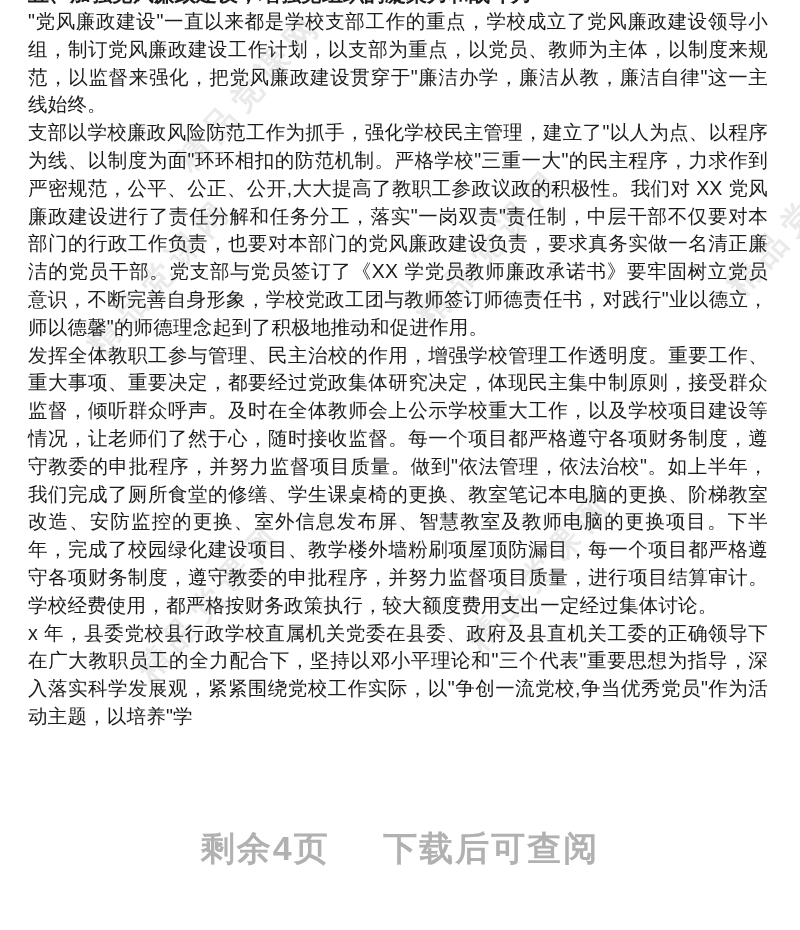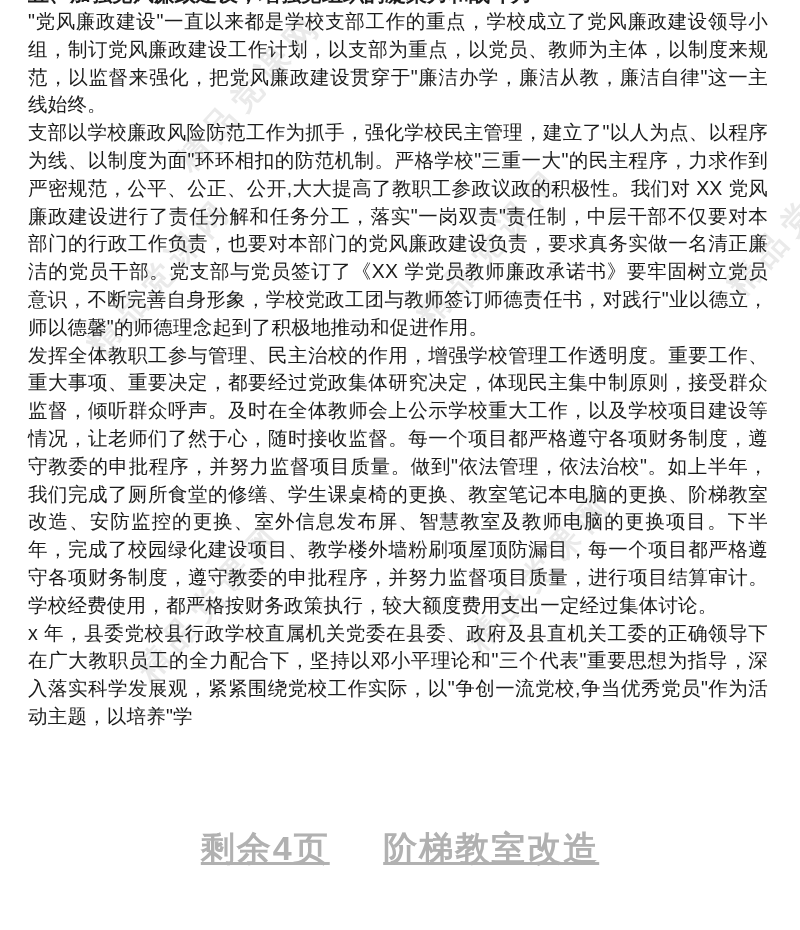--- a/index.html
+++ b/index.html
@@ -44,21 +44,21 @@
     top:826px;
     left:0;
     width:100%;
     text-align:center;
     color:var(--footer-color);
     font-size:34px;
     font-weight:bold;
     letter-spacing:2px;
     z-index:2;
   }
-  .doc-footer .seg{display:inline-block;text-decoration:underline;}
+  .doc-footer .seg{display:inline-block;}
   .doc-footer .seg + .seg{margin-left:42px;}
   .watermark-layer{
     position:absolute;
     inset:0;
     z-index:1;
     pointer-events:none;
     overflow:hidden;
   }
   .wm{
     position:absolute;
@@ -93,16 +93,16 @@
   <div class="doc">
     <div class="doc-heading">五、加强党风廉政建设，增强党组织的凝聚力和战斗力</div>
     <p class="doc-paragraph">"党风廉政建设"一直以来都是学校支部工作的重点，学校成立了党风廉政建设领导小组，制订党风廉政建设工作计划，以支部为重点，以党员、教师为主体，以制度来规范，以监督来强化，把党风廉政建设贯穿于"廉洁办学，廉洁从教，廉洁自律"这一主线始终。</p>
     <p class="doc-paragraph">支部以学校廉政风险防范工作为抓手，强化学校民主管理，建立了"以人为点、以程序为线、以制度为面"环环相扣的防范机制。严格学校"三重一大"的民主程序，力求作到严密规范，公平、公正、公开,大大提高了教职工参政议政的积极性。我们对 XX 党风廉政建设进行了责任分解和任务分工，落实"一岗双责"责任制，中层干部不仅要对本部门的行政工作负责，也要对本部门的党风廉政建设负责，要求真务实做一名清正廉洁的党员干部。党支部与党员签订了《XX 学党员教师廉政承诺书》要牢固树立党员意识，不断完善自身形象，学校党政工团与教师签订师德责任书，对践行"业以德立，师以德馨"的师德理念起到了积极地推动和促进作用。</p>
     <p class="doc-paragraph">发挥全体教职工参与管理、民主治校的作用，增强学校管理工作透明度。重要工作、重大事项、重要决定，都要经过党政集体研究决定，体现民主集中制原则，接受群众监督，倾听群众呼声。及时在全体教师会上公示学校重大工作，以及学校项目建设等情况，让老师们了然于心，随时接收监督。每一个项目都严格遵守各项财务制度，遵守教委的申批程序，并努力监督项目质量。做到"依法管理，依法治校"。如上半年，我们完成了厕所食堂的修缮、学生课桌椅的更换、教室笔记本电脑的更换、阶梯教室改造、安防监控的更换、室外信息发布屏、智慧教室及教师电脑的更换项目。下半年，完成了校园绿化建设项目、教学楼外墙粉刷项屋顶防漏目，每一个项目都严格遵守各项财务制度，遵守教委的申批程序，并努力监督项目质量，进行项目结算审计。学校经费使用，都严格按财务政策执行，较大额度费用支出一定经过集体讨论。</p>
     <p class="doc-paragraph">x 年，县委党校县行政学校直属机关党委在县委、政府及县直机关工委的正确领导下在广大教职员工的全力配合下，坚持以邓小平理论和"三个代表"重要思想为指导，深入落实科学发展观，紧紧围绕党校工作实际，以"争创一流党校,争当优秀党员"作为活动主题，以培养"学</p>
   </div>
 
   <div class="doc-footer">
     <span class="seg">剩余4页</span>
-    <span class="seg">阶梯教室改造</span>
+    <span class="seg">下载后可查阅</span>
   </div>
 
 </div>
 
 </body></html>

